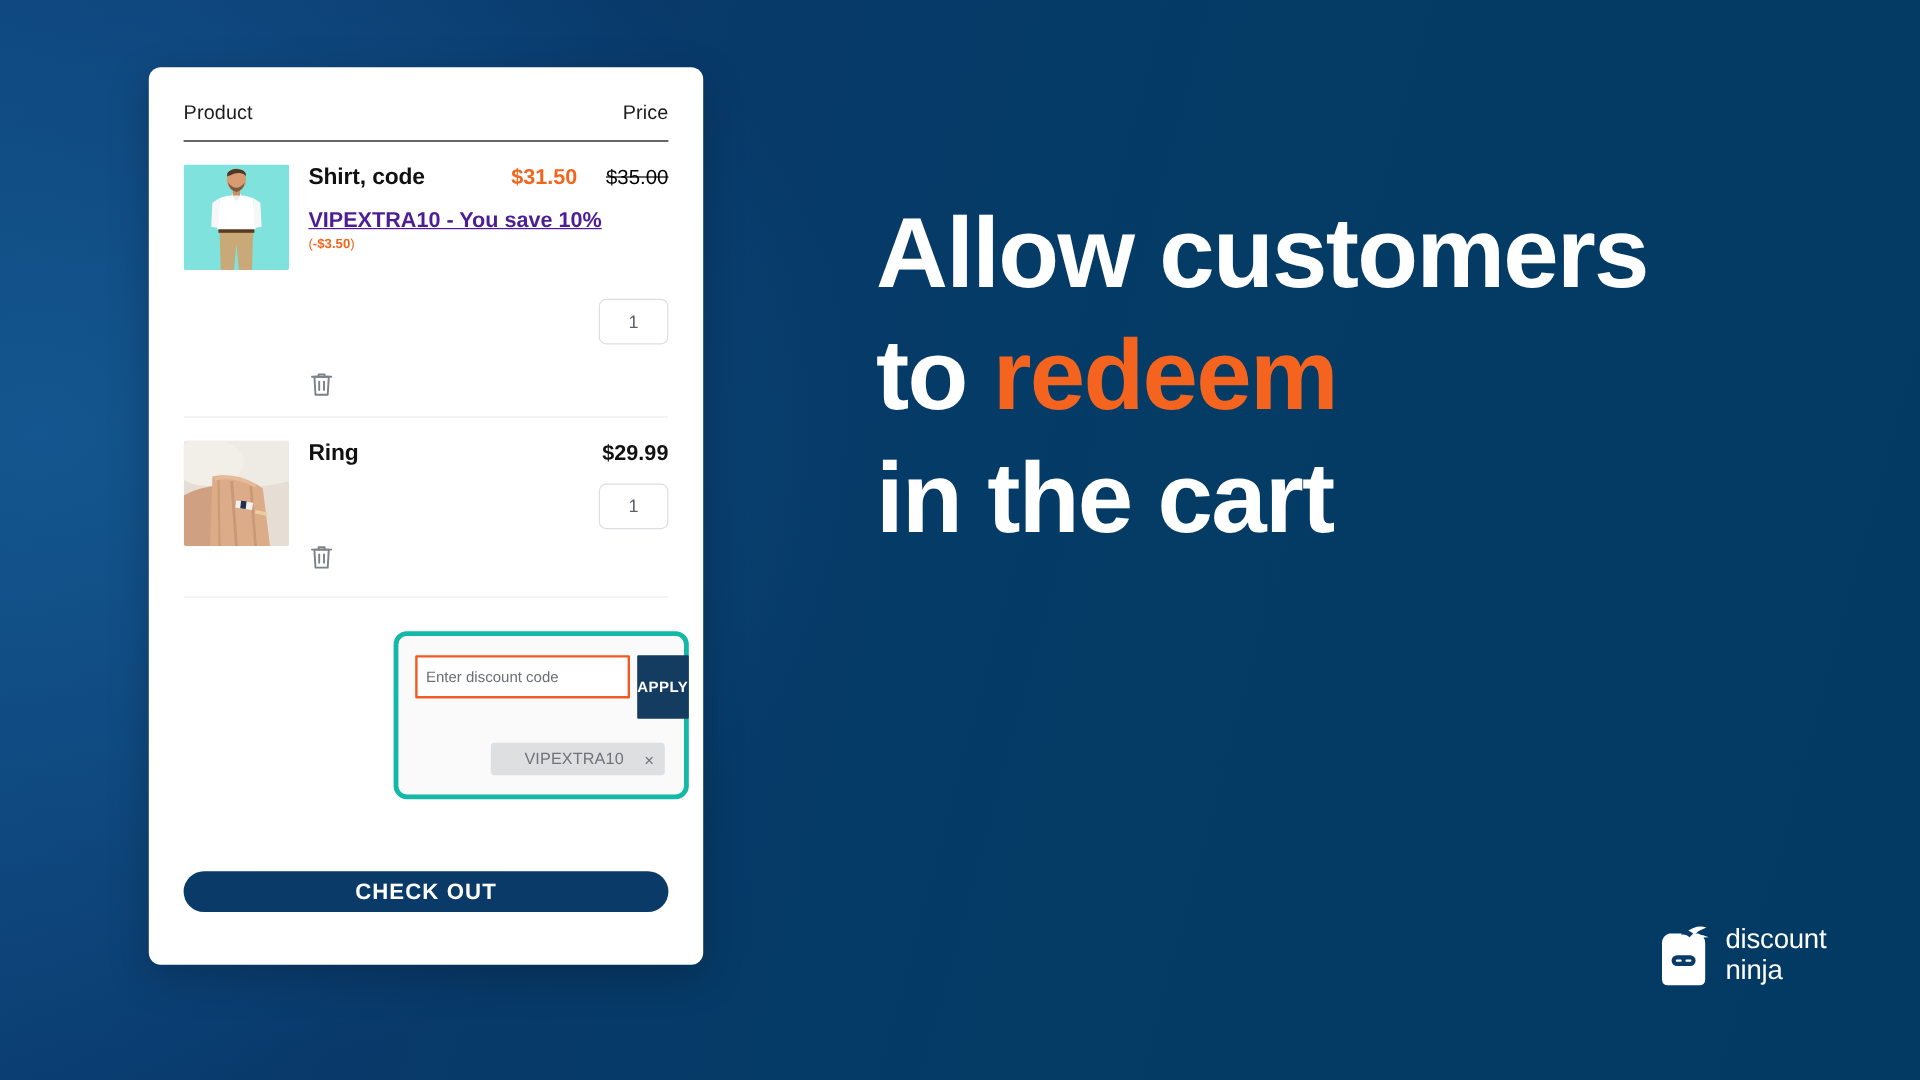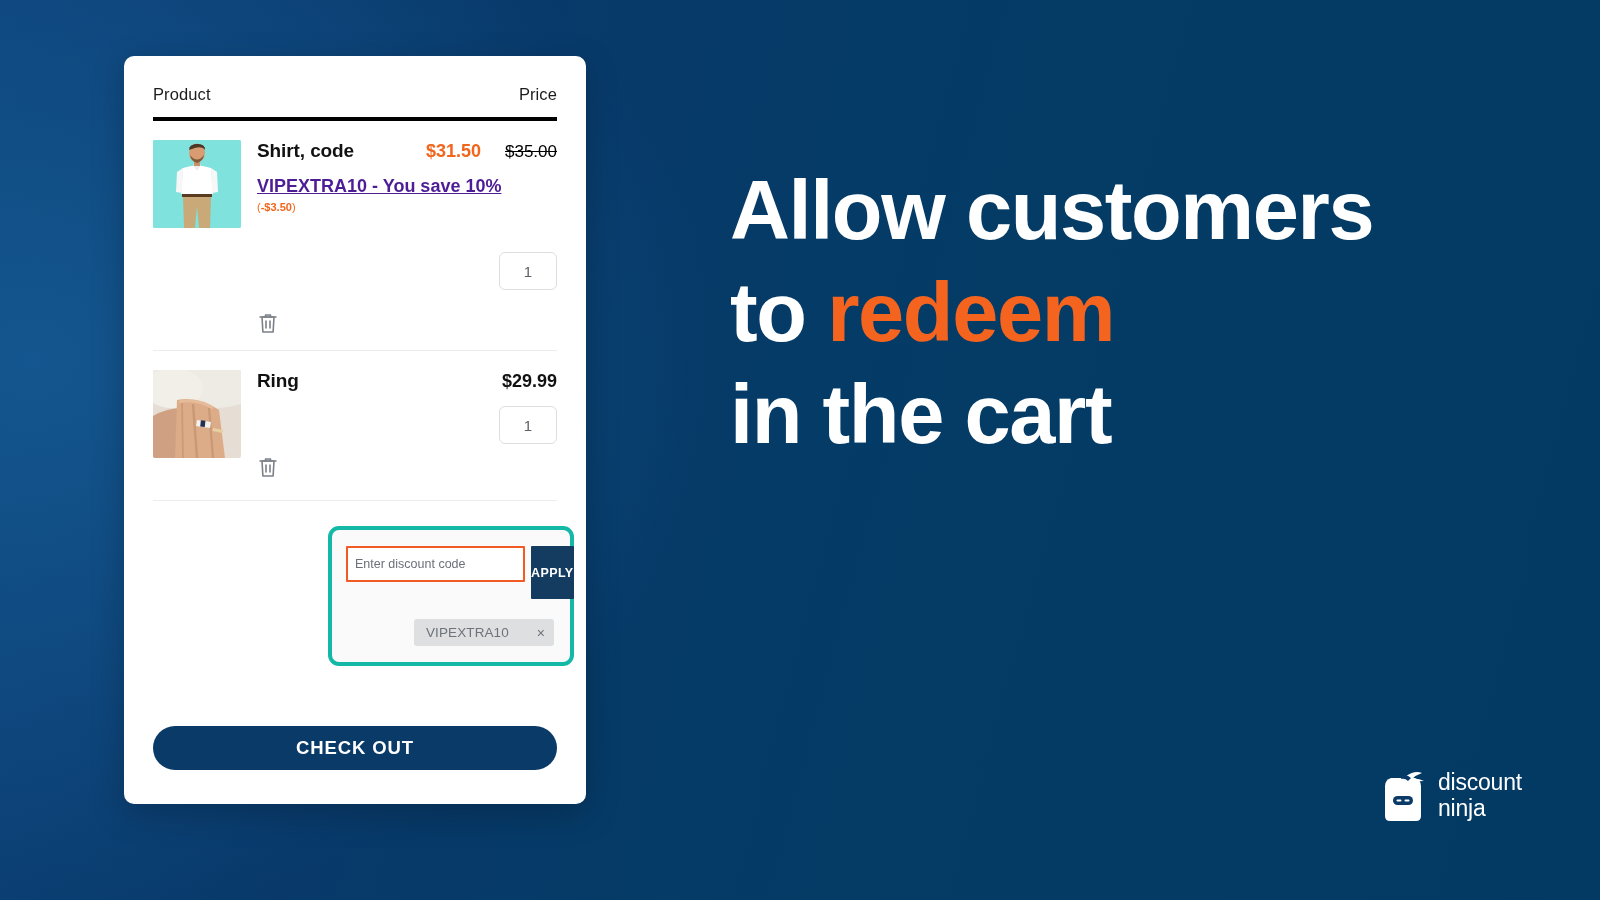--- a/index.html
+++ b/index.html
@@ -39,21 +39,21 @@
     overflow: hidden;
   }
 
   
   .table-head {
     display: flex;
     justify-content: space-between;
     align-items: baseline;
     padding-top: 29px;
     padding-bottom: 13px;
-    border-bottom: 4px solid #000000;
+    border-bottom: 1px solid #000000;
   }
   .table-head .col {
     font-size: 16.5px;
     color: #1c1c1c;
     letter-spacing: 0.1px;
   }
 
   
   .product-row {
     display: flex;
@@ -207,44 +207,44 @@
   }
   .chip-wrap {
     display: flex;
     justify-content: flex-end;
     margin-top: 20px;
     padding-right: 2px;
   }
   .chip {
     display: inline-flex;
     align-items: center;
-    gap: 28px;
+    gap: 17px;
     background: #dedfe1;
     border-radius: 3px;
-    padding: 6px 9px 6px 12px;
+    padding: 6px 9px 6px 28px;
   }
   .chip-label {
     font-size: 13.5px;
     color: #6e737a;
     letter-spacing: 0.1px;
   }
   .chip-close {
     font-size: 14px;
     color: #6e737a;
     line-height: 1;
     cursor: pointer;
   }
 
   
   .checkout-btn {
     position: absolute;
     left: 29px;
     right: 29px;
     top: 670px;
-    height: 44px;
+    height: 34px;
     background: #0a3a68;
     color: #fff;
     border: none;
     border-radius: 26px;
     font-family: "Liberation Sans", sans-serif;
     font-size: 18.5px;
     font-weight: 600;
     letter-spacing: 0.9px;
     cursor: pointer;
   }

